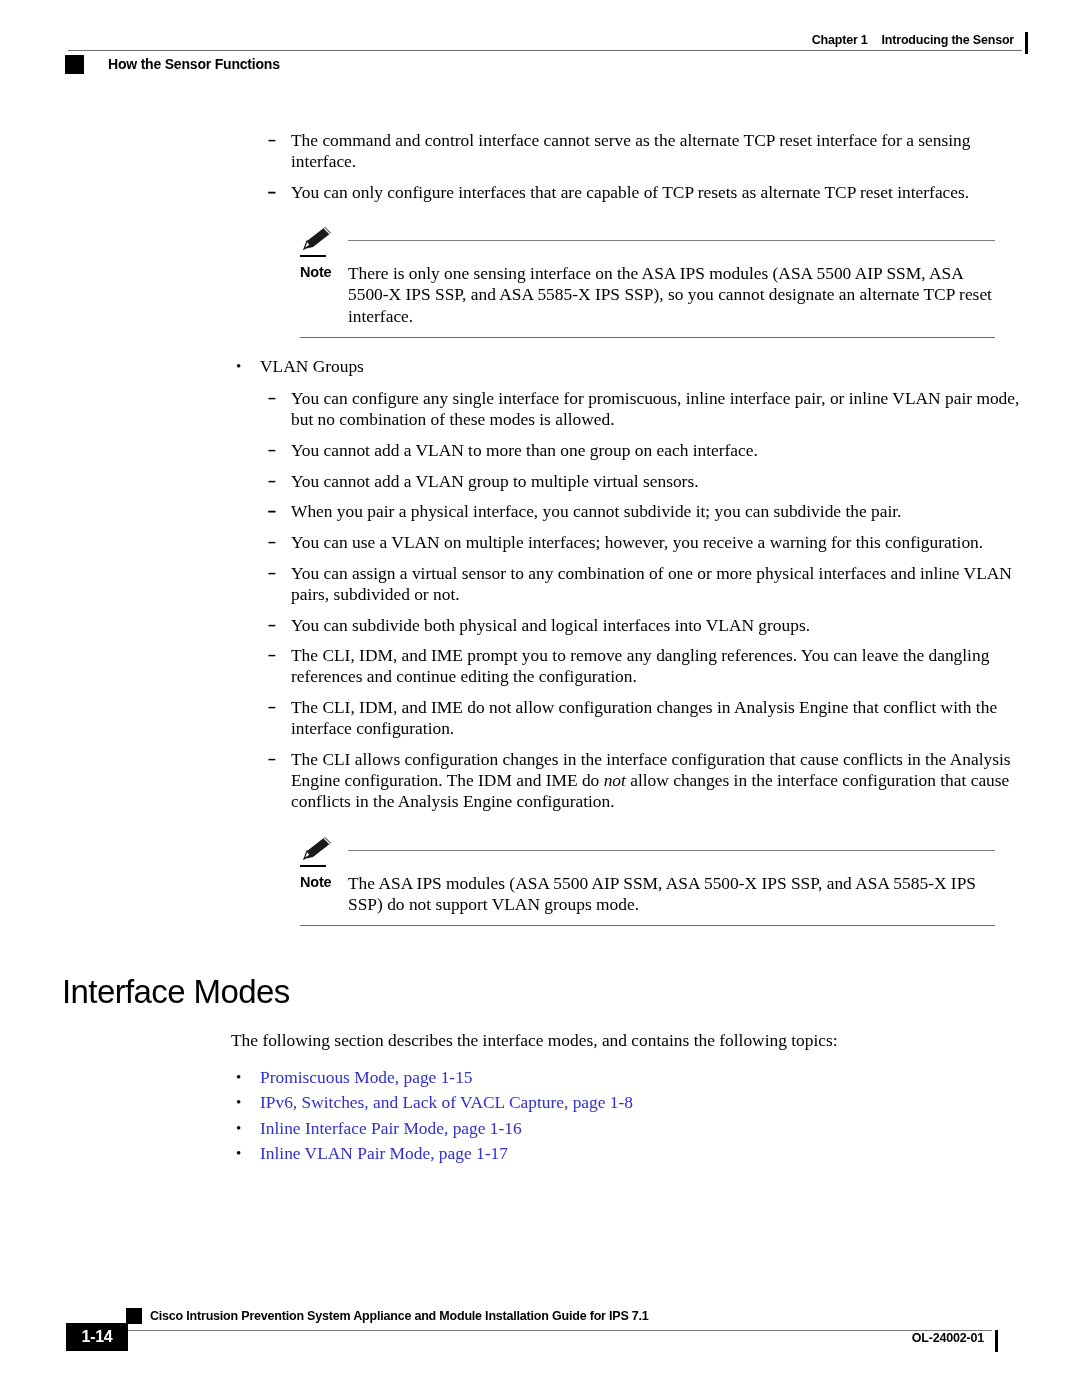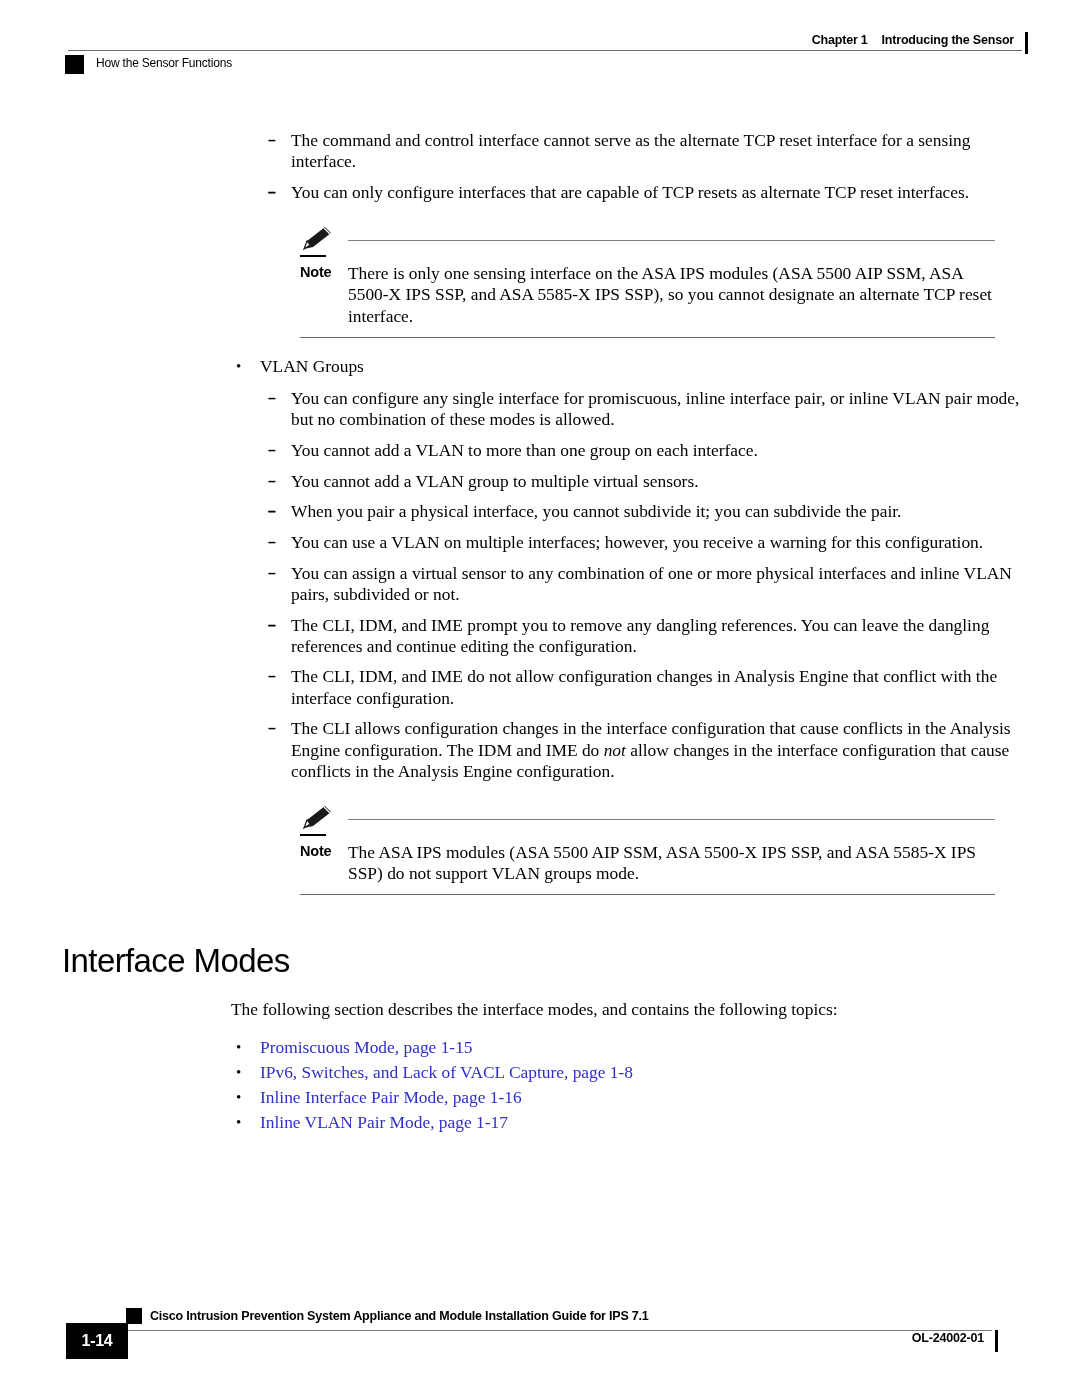--- a/index.html
+++ b/index.html
@@ -63,25 +63,25 @@
   .rh-sq {
     position: absolute;
     left: 65px;
     top: 55px;
     width: 19px;
     height: 19px;
     background: #000;
   }
   .rh-left {
     position: absolute;
-    left: 96px;
+    left: 108px;
     top: 56px;
     font-family: "Liberation Sans Narrow", "Liberation Sans", sans-serif;
-    font-weight: normal;
-    font-size: 12px;
+    font-weight: bold;
+    font-size: 14px;
     letter-spacing: -0.2px;
     white-space: nowrap;
   }
 
   
   .col {
     position: absolute;
     left: 0;
     top: 130px;
     width: 1080px;
@@ -238,21 +238,21 @@
     right: 88px;
     top: 1330px;
     height: 1px;
     background: #7a7a7a;
   }
   .rf-pagebox {
     position: absolute;
     left: 66px;
     top: 1323px;
     width: 62px;
-    height: 36px;
+    height: 28px;
     background: #000;
     color: #fff;
     font-family: "Liberation Sans Narrow", "Liberation Sans", sans-serif;
     font-weight: bold;
     font-size: 16px;
     letter-spacing: -0.3px;
     display: flex;
     align-items: center;
     justify-content: center;
   }
@@ -353,20 +353,21 @@
       <div class="b2">
         <span class="mk">–</span>
         <span>You can use a VLAN on multiple interfaces; however, you receive a warning for this configuration.</span>
       </div>
       <div class="b2">
         <span class="mk">–</span>
         <span>You can assign a virtual sensor to any combination of one or more physical interfaces and inline VLAN pairs, subdivided or not.</span>
       </div>
       <div class="b2">
         <span class="mk">–</span>
+        <span>You can subdivide both physical and logical interfaces into VLAN groups.</span>
       </div>
       <div class="b2">
         <span class="mk">–</span>
         <span>The CLI, IDM, and IME prompt you to remove any dangling references. You can leave the dangling references and continue editing the configuration.</span>
       </div>
       <div class="b2">
         <span class="mk">–</span>
         <span>The CLI, IDM, and IME do not allow configuration changes in Analysis Engine that conflict with the interface configuration.</span>
       </div>
       <div class="b2">

